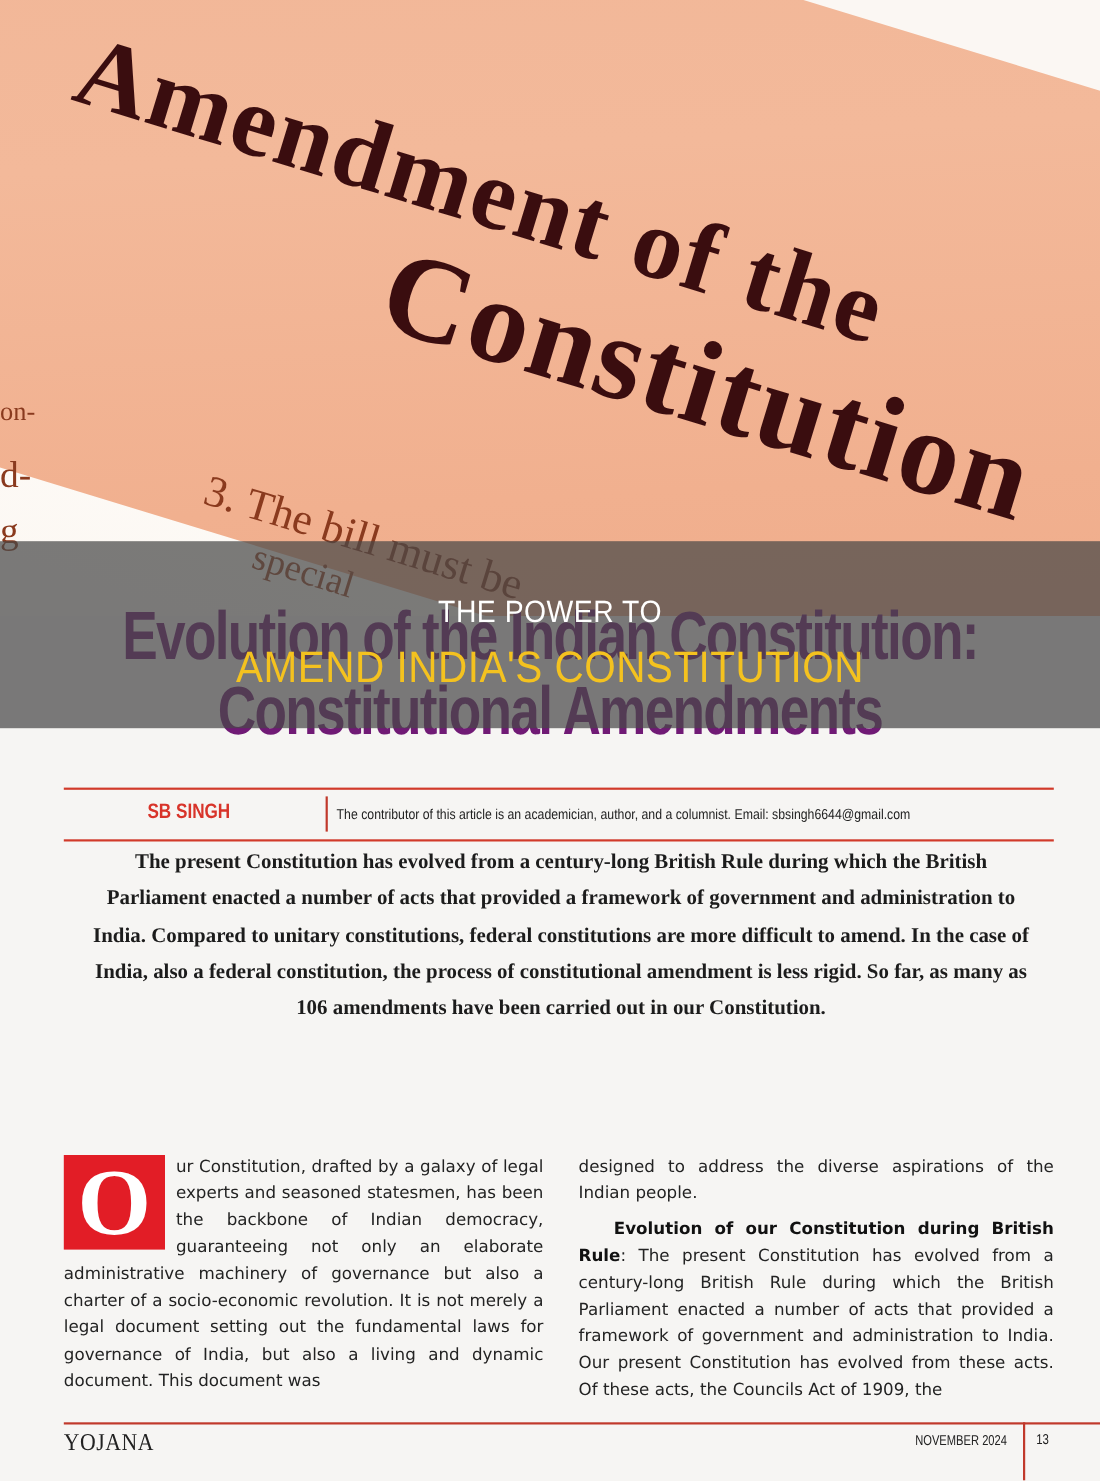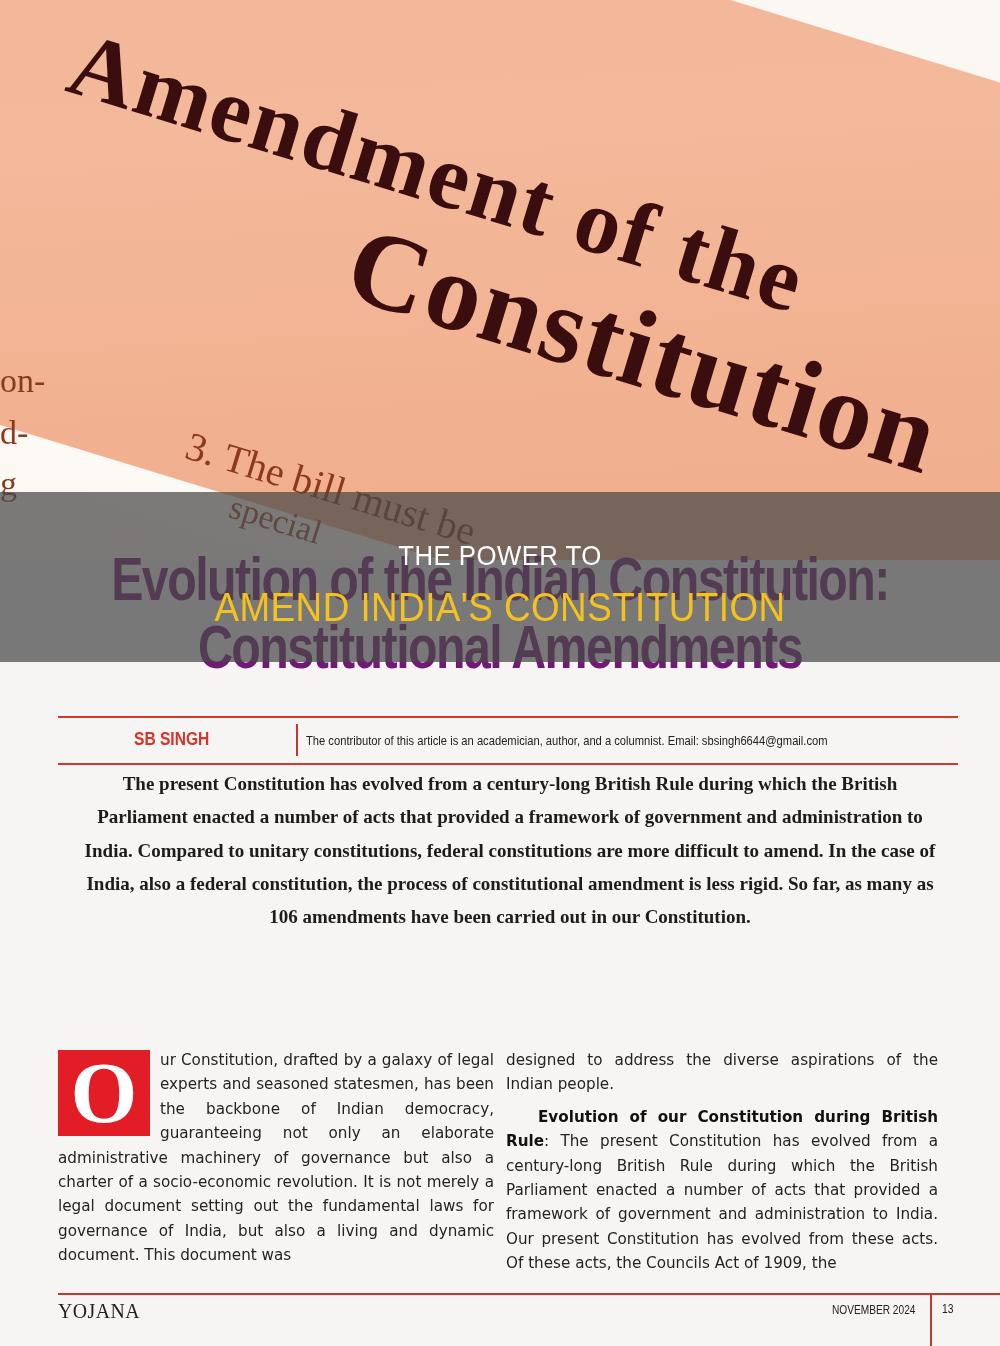--- a/index.html
+++ b/index.html
@@ -24,21 +24,21 @@
     .photo-title {
       position: absolute; font-family: "Liberation Serif", serif; font-weight: bold;
       color: #3a0d0f; white-space: nowrap; transform-origin: 0 0; letter-spacing: 2px;
     }
     .pt-1 { left: 88px; top: 10px; font-size: 92px; transform: rotate(17deg); }
     .pt-2 { left: 370px; top: 200px; font-size: 110px; transform: rotate(17deg); }
     .photo-small {
       position: absolute; font-family: "Liberation Serif", serif; color: #8a3a1e;
       white-space: nowrap; transform-origin: 0 0;
     }
-    .ps-1 { left: 0; top: 362px; font-size: 34px; }
+    .ps-1 { left: 0; top: 362px; font-size: 24px; }
     .ps-2 { left: 0; top: 414px; font-size: 34px; }
     .ps-3 { left: 0; top: 465px; font-size: 34px; }
     .ps-num { left: 194px; top: 422px; font-size: 40px; transform: rotate(17deg); }
     .ps-special { left: 236px; top: 488px; font-size: 34px; transform: rotate(17deg); color: #9a4a2a; }
 
     
     .mag-headline {
       position: absolute; left: 0; top: 548px; width: 1000px; text-align: center;
       font-family: "Liberation Sans", sans-serif; font-weight: bold; color: #701a75;
       line-height: 1; letter-spacing: -2px;
@@ -82,21 +82,21 @@
       font-family: Liberation Serif, serif; font-weight: bold; color: #1c1c1c;
       font-size: 19px; line-height: 33.3px;
     }
 
     
     .col {
       position: absolute; top: 1048px; width: 436px; font-family: "DejaVu Sans", sans-serif;
       font-size: 15.2px; line-height: 24.4px; color: #232323; text-align: justify;
     }
     .col-left { left: 58px; }
-    .col-right { left: 506px; width: 432px; }
+    .col-right { left: 526px; width: 432px; }
     .dropcap {
       float: left; width: 92px; height: 86px; margin: 2px 10px 0 0; background: #e21d26;
       color: #fff; font-family: "Liberation Serif", serif; font-weight: bold;
       font-size: 86px; line-height: 86px; text-align: center;
     }
     .col p { margin-bottom: 8px; }
     .col .indent { text-indent: 32px; }
     .col b { font-weight: bold; color: #111; }
 
     

